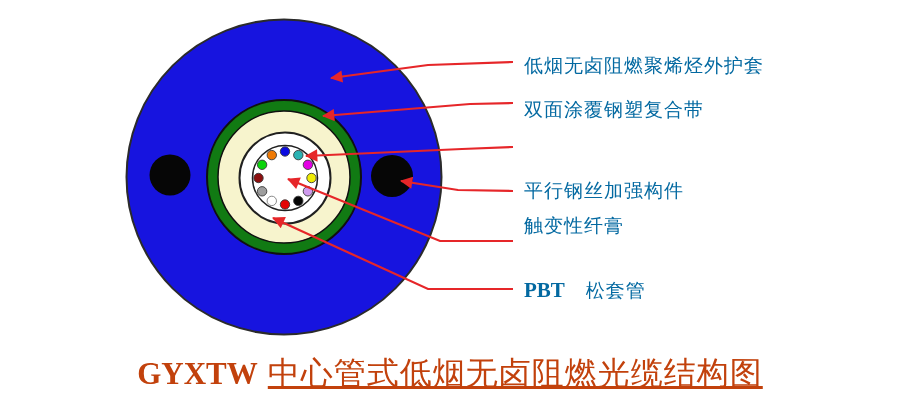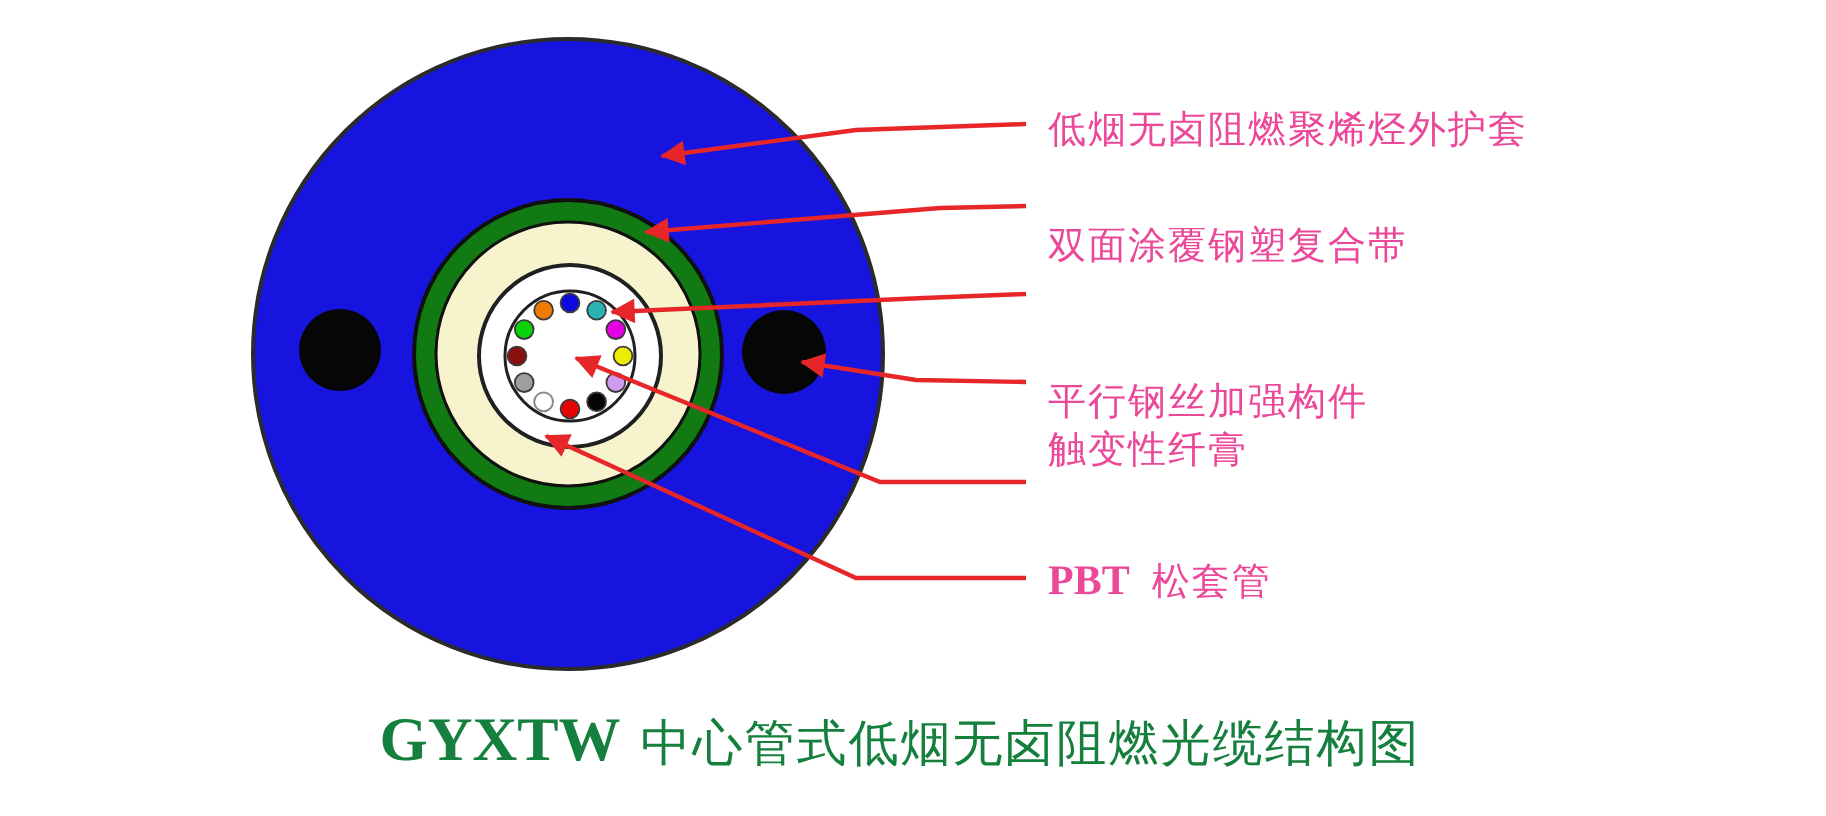--- a/index.html
+++ b/index.html
@@ -11,46 +11,47 @@
     overflow:hidden;
   }
   .diagram-svg{position:absolute;left:0;top:0;}
   .callout-label{
     position:absolute;
     left:524px;
     height:26px;
     line-height:26px;
     font-size:19px;
     letter-spacing:1px;
-    color:#ec4899;
+    color:#0369a1;
     white-space:nowrap;
   }
   .callout-label .latin-prefix{
     font-family:"Liberation Serif", serif;
     font-weight:bold;
     font-size:21px;
     letter-spacing:0;
-    margin-right:11px;
+    margin-right:21px;
   }
   .caption{
     position:absolute;
     left:120px;top:352px;width:660px;height:46px;
     display:flex;align-items:baseline;justify-content:center;
-    color:#15803d;
+    color:#c2410c;
     white-space:nowrap;
   }
   .caption .caption-model{
     font-family:"Liberation Serif", serif;
     font-weight:bold;
     font-size:31px;
     margin-right:10px;
   }
   .caption .caption-text{
-    font-size:25px;
+    font-size:32px;
     letter-spacing:1px;
+    text-decoration:underline;
   }
 </style>
 </head>
 <body>
 
 <div class="stage">
 
   <svg class="diagram-svg" width="913" height="408" viewBox="0 0 913 408">
     <defs>
       <marker id="ah" viewBox="0 0 10 10" refX="9.2" refY="5" markerWidth="7" markerHeight="5.6" orient="auto">
@@ -86,22 +87,22 @@
 
     <polyline points="513,62 428,65 331,78" fill="none" stroke-width="2.2" marker-end="url(#ah)" stroke="#e62629"></polyline>
     <polyline points="513,103 470,104 323,116" fill="none" stroke-width="2.2" marker-end="url(#ah)" stroke="#e62629"></polyline>
     <polyline points="513,147 462,149 306,156" fill="none" stroke-width="2.2" marker-end="url(#ah)" stroke="#e62629"></polyline>
     <polyline points="513,191 458,190 401,181" fill="none" stroke-width="2.2" marker-end="url(#ah)" stroke="#e62629"></polyline>
     <polyline points="513,241 440,241 288,179" fill="none" stroke-width="2.2" marker-end="url(#ah)" stroke="#e62629"></polyline>
     <polyline points="513,289 428,289 273,218" fill="none" stroke-width="2.2" marker-end="url(#ah)" stroke="#e62629"></polyline>
   </svg>
 
   <div class="callout-label" style="top:52px"><span>低烟无卤阻燃聚烯烃外护套</span></div>
-  <div class="callout-label" style="top:110px"><span>双面涂覆钢塑复合带</span></div>
-  <div class="callout-label" style="top:188px"><span>平行钢丝加强构件</span></div>
+  <div class="callout-label" style="top:96px"><span>双面涂覆钢塑复合带</span></div>
+  <div class="callout-label" style="top:177px"><span>平行钢丝加强构件</span></div>
   <div class="callout-label" style="top:212px"><span>触变性纤膏</span></div>
   <div class="callout-label" style="top:277px"><span class="latin-prefix">PBT</span><span>松套管</span></div>
 
   <div class="caption">
     <span class="caption-model">GYXTW</span>
     <span class="caption-text">中心管式低烟无卤阻燃光缆结构图</span>
   </div>
 
 </div>
 

